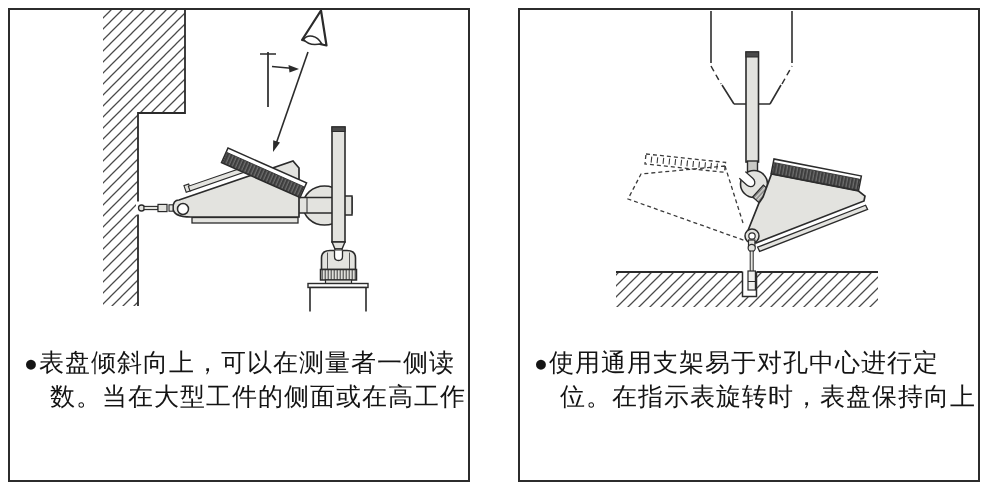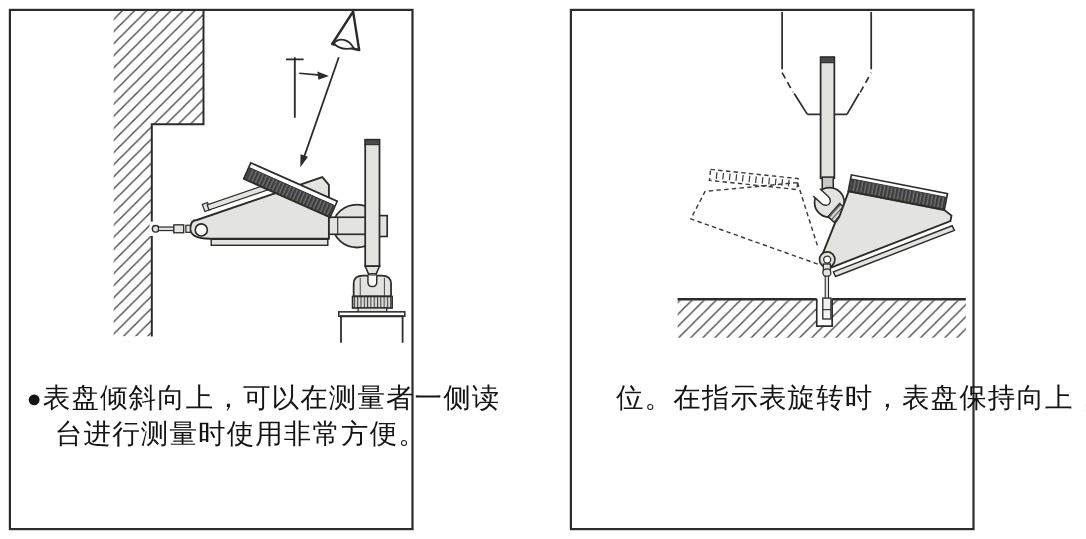--- a/index.html
+++ b/index.html
@@ -1,21 +1,21 @@
 <!DOCTYPE html>
 <html><head>
 <meta charset="utf-8">
 <style>
   html,body{margin:0;padding:0;}
   body{
     width:987px;height:490px;background:#ffffff;position:relative;overflow:hidden;
     font-family:"Liberation Sans","DejaVu Sans",sans-serif;
   }
   .panel{
-    position:absolute;top:8px;width:368px;height:474px;
+    position:absolute;top:8px;width:462px;height:474px;
     border:2.2px solid #2c2c2c;background:#ffffff;box-sizing:border-box;
   }
   #panel-left{left:8px;}
   #panel-right{left:518px;}
   .figure-svg{position:absolute;left:0px;top:0px;}
   .caption{
     position:absolute;left:14px;right:6px;top:336px;
     font-size:25px;line-height:33px;color:#141414;letter-spacing:1px;
   }
   .cap-line{white-space:nowrap;padding-left:26px;}
@@ -113,21 +113,21 @@
       <rect x="136" y="201.5" width="6" height="13" fill="#ffffff"></rect>
       <circle cx="141.5" cy="208" r="3" fill="#e3e3df" stroke="#2b2b2b" stroke-width="1.3"></circle>
       <rect x="144" y="206.4" width="14" height="3.2" fill="#e3e3df" stroke="#2b2b2b" stroke-width="1.1"></rect>
       <rect x="158" y="204.4" width="9" height="7.2" fill="#e3e3df" stroke="#2b2b2b" stroke-width="1.2"></rect>
       <rect x="169" y="204.8" width="4" height="6.4" fill="#e3e3df" stroke="#2b2b2b" stroke-width="1.1"></rect>
     </g>
   </svg>
 
   <div class="caption">
     <div class="cap-line first"><span class="bullet">●</span><span>表盘倾斜向上，可以在测量者一侧读</span></div>
-    <div class="cap-line">台进行测量时使用非常方便。</div>
+    <div class="cap-line">数。当在大型工件的侧面或在高工作</div>
   </div>
 </div>
 
 <div class="panel" id="panel-right">
   <svg class="figure-svg" width="458" height="330" viewBox="520 10 458 330">
     <defs>
       <pattern id="hatchWork" width="11" height="11" patternUnits="userSpaceOnUse">
         <path d="M0 11 L11 0 M-2.75 2.75 L2.75 -2.75 M8.25 13.75 L13.75 8.25" stroke="#4a4a4a" stroke-width="1.25" fill="none"></path>
       </pattern>
       <pattern id="fineTicks2" width="3.4" height="8" patternUnits="userSpaceOnUse">
@@ -191,15 +191,16 @@
     <g>
       <rect x="748.5" y="240" width="6.4" height="6.5" fill="#e3e3df" stroke="#2b2b2b" stroke-width="1.2"></rect>
       <circle cx="751.7" cy="248" r="3.6" fill="#e3e3df" stroke="#2b2b2b" stroke-width="1.2"></circle>
       <rect x="750.2" y="251" width="3" height="21" fill="#e3e3df" stroke="#2b2b2b" stroke-width="1"></rect>
       <rect x="748" y="271" width="7.4" height="19" fill="#f1f1ef" stroke="#2b2b2b" stroke-width="1.2"></rect>
       <line x1="748" y1="281.5" x2="755.4" y2="281.5" stroke="#2b2b2b" stroke-width="1"></line>
     </g>
   </svg>
 
   <div class="caption">
+    <div class="cap-line first"><span class="bullet">●</span><span>使用通用支架易于对孔中心进行定</span></div>
     <div class="cap-line">位。在指示表旋转时，表盘保持向上，</div>
   </div>
 </div>
 
 </body></html>

